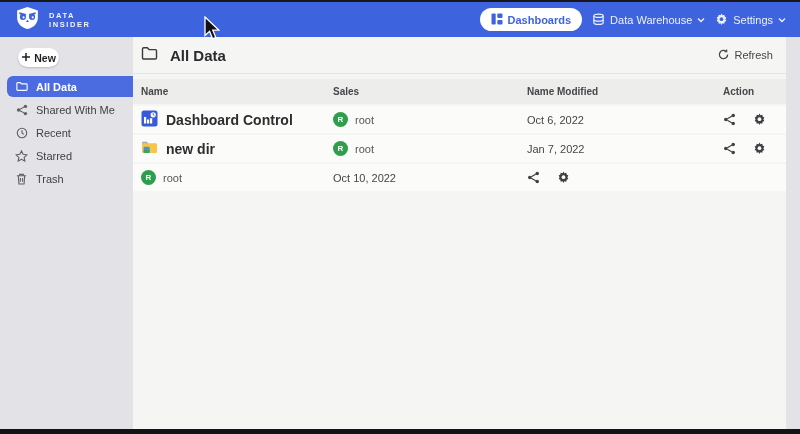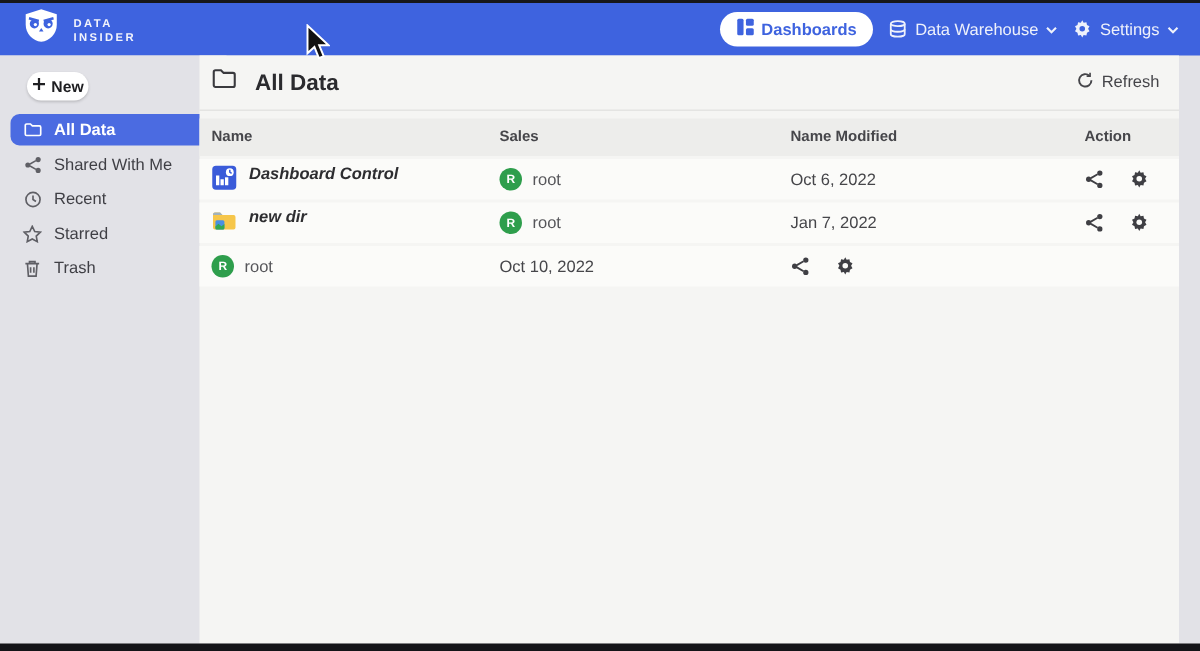--- a/index.html
+++ b/index.html
@@ -41,21 +41,21 @@
   .main-header { height:37px; border-bottom:1px solid #e4e4e2; display:flex; align-items:center;
     padding:0 13px 0 8px; }
   .page-title { font-size:15px; font-weight:bold; color:#2b2b2e; margin-left:12px; }
   .refresh { margin-left:auto; display:flex; align-items:center; gap:5px; font-size:11px;
     color:#46464a; cursor:pointer; }
 
   .grid4 { display:grid; grid-template-columns:192px 194px 196px 1fr; align-items:center; padding-left:8px; }
   .table-head { margin-top:5px; height:25px; background:var(--table-head-bg,#EDEDEB);
     font-size:10px; font-weight:bold; color:#46464a; }
   .row { margin-top:2px; height:27px; background:var(--row-bg,#FBFBF9); }
-  .cell-name { display:flex; align-items:flex-start; gap:8px; font-size:11px; font-weight:bold; color:#2d2d30;font-style:italic; }
+  .cell-name { display:flex; align-items:center; gap:8px; font-size:14px; font-weight:bold; color:#2d2d30; }
   .cell-owner { display:flex; align-items:center; gap:7px; font-size:11px; color:#56565a; }
   .avatar { width:15px; height:15px; border-radius:50%; background:var(--avatar-green,#2E9E4C);
     color:#fff; font-size:8px; font-weight:bold; display:flex; align-items:center; justify-content:center; }
   .cell-date { font-size:11px; color:#46464a; }
   .cell-actions { display:flex; align-items:center; gap:17px; color:#3f3f44; }
   .cell-actions .act { cursor:pointer; display:flex; }
 
   .cursor { position:absolute; left:203px; top:16px; z-index:9; pointer-events:none; }
 </style>
 </head>

